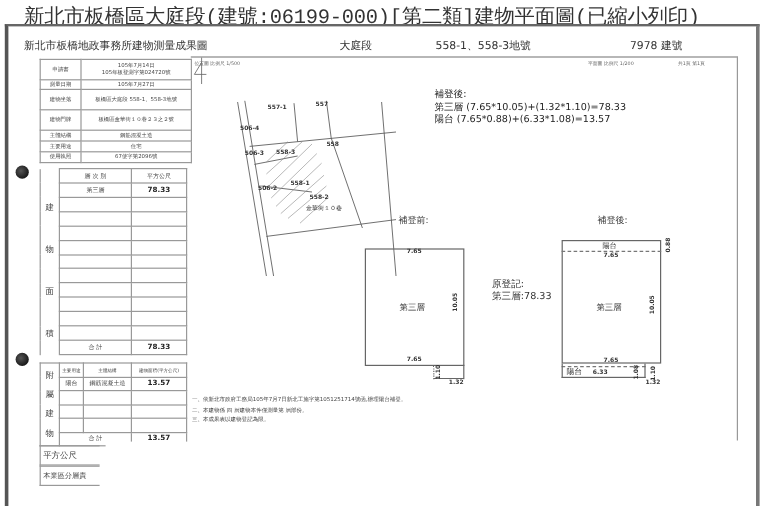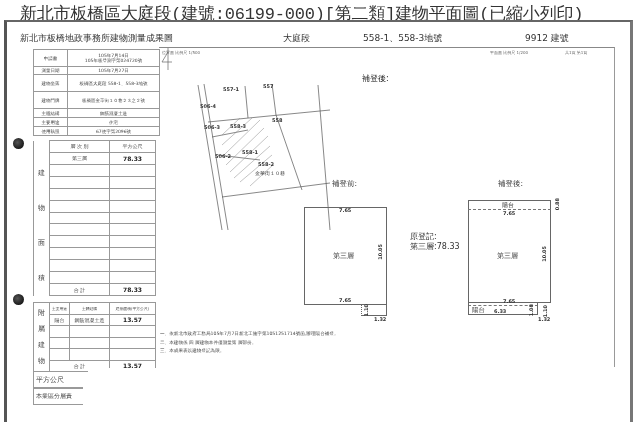--- a/index.html
+++ b/index.html
@@ -36,21 +36,21 @@
 <div class="page-title">新北市板橋區大庭段(建號:06199-000)[第二類]建物平面圖(已縮小列印)</div>
 
 <div class="doc-frame"></div>
 
 <div class="hole" style="left:13px;top:138px;"></div>
 <div class="hole" style="left:13px;top:294px;"></div>
 
 <div class="hdr" style="left:20px;font-size:9px;">新北市板橋地政事務所建物測量成果圖</div>
 <div class="hdr" style="left:283px;">大庭段</div>
 <div class="hdr" style="left:345px;margin-left:18px;">558-1、558-3地號</div>
-<div class="hdr" style="left:525px;">9912 建號</div>
+<div class="hdr" style="left:525px;">7978 建號</div>
 
 <div class="drawing-frame"></div>
 <div class="tiny" style="left:162px;top:50px;">位置圖 比例尺 1/500</div>
 <div class="tiny" style="left:490px;top:50px;">平面圖 比例尺 1/200</div>
 <div class="tiny" style="left:565px;top:50px;">共1頁 第1頁</div>
 
 <table class="form-table">
   <tbody>
       <tr style="height:17px;">
         <td class="lbl">申請書</td>
@@ -223,20 +223,22 @@
     <text x="112" y="82">558</text>
     <text x="82" y="114">558-1</text>
     <text x="55" y="118">506-2</text>
     <text x="98" y="126">558-2</text>
   </g>
   <text x="95" y="135" font-size="5" fill="#333" font-family="DejaVu Sans, sans-serif">金華街１０巷</text>
 </svg>
 
 <div class="formula">
   <div>補登後:</div>
+  <div>第三層 (7.65*10.05)+(1.32*1.10)=78.33</div>
+  <div>陽台 (7.65*0.88)+(6.33*1.08)=13.57</div>
 </div>
 
 <div class="label-md" style="left:332px;top:179px;">補登前:</div>
 <div class="room" style="left:304px;top:207px;width:83px;height:98px;"></div>
 <div class="room" style="left:361px;top:304px;width:26px;height:12px;border-top:none;border-left:1px dotted #666;"></div>
 <div class="dim" style="left:339px;top:207px;">7.65</div>
 <div class="label-md" style="left:333px;top:251px;font-size:7px;">第三層</div>
 <div class="dim dim-v" style="left:377px;top:244px;transform:rotate(180deg);">10.05</div>
 <div class="dim" style="left:339px;top:297px;">7.65</div>
 <div class="dim dim-v" style="left:363px;top:304px;transform:rotate(180deg);">1.10</div>

